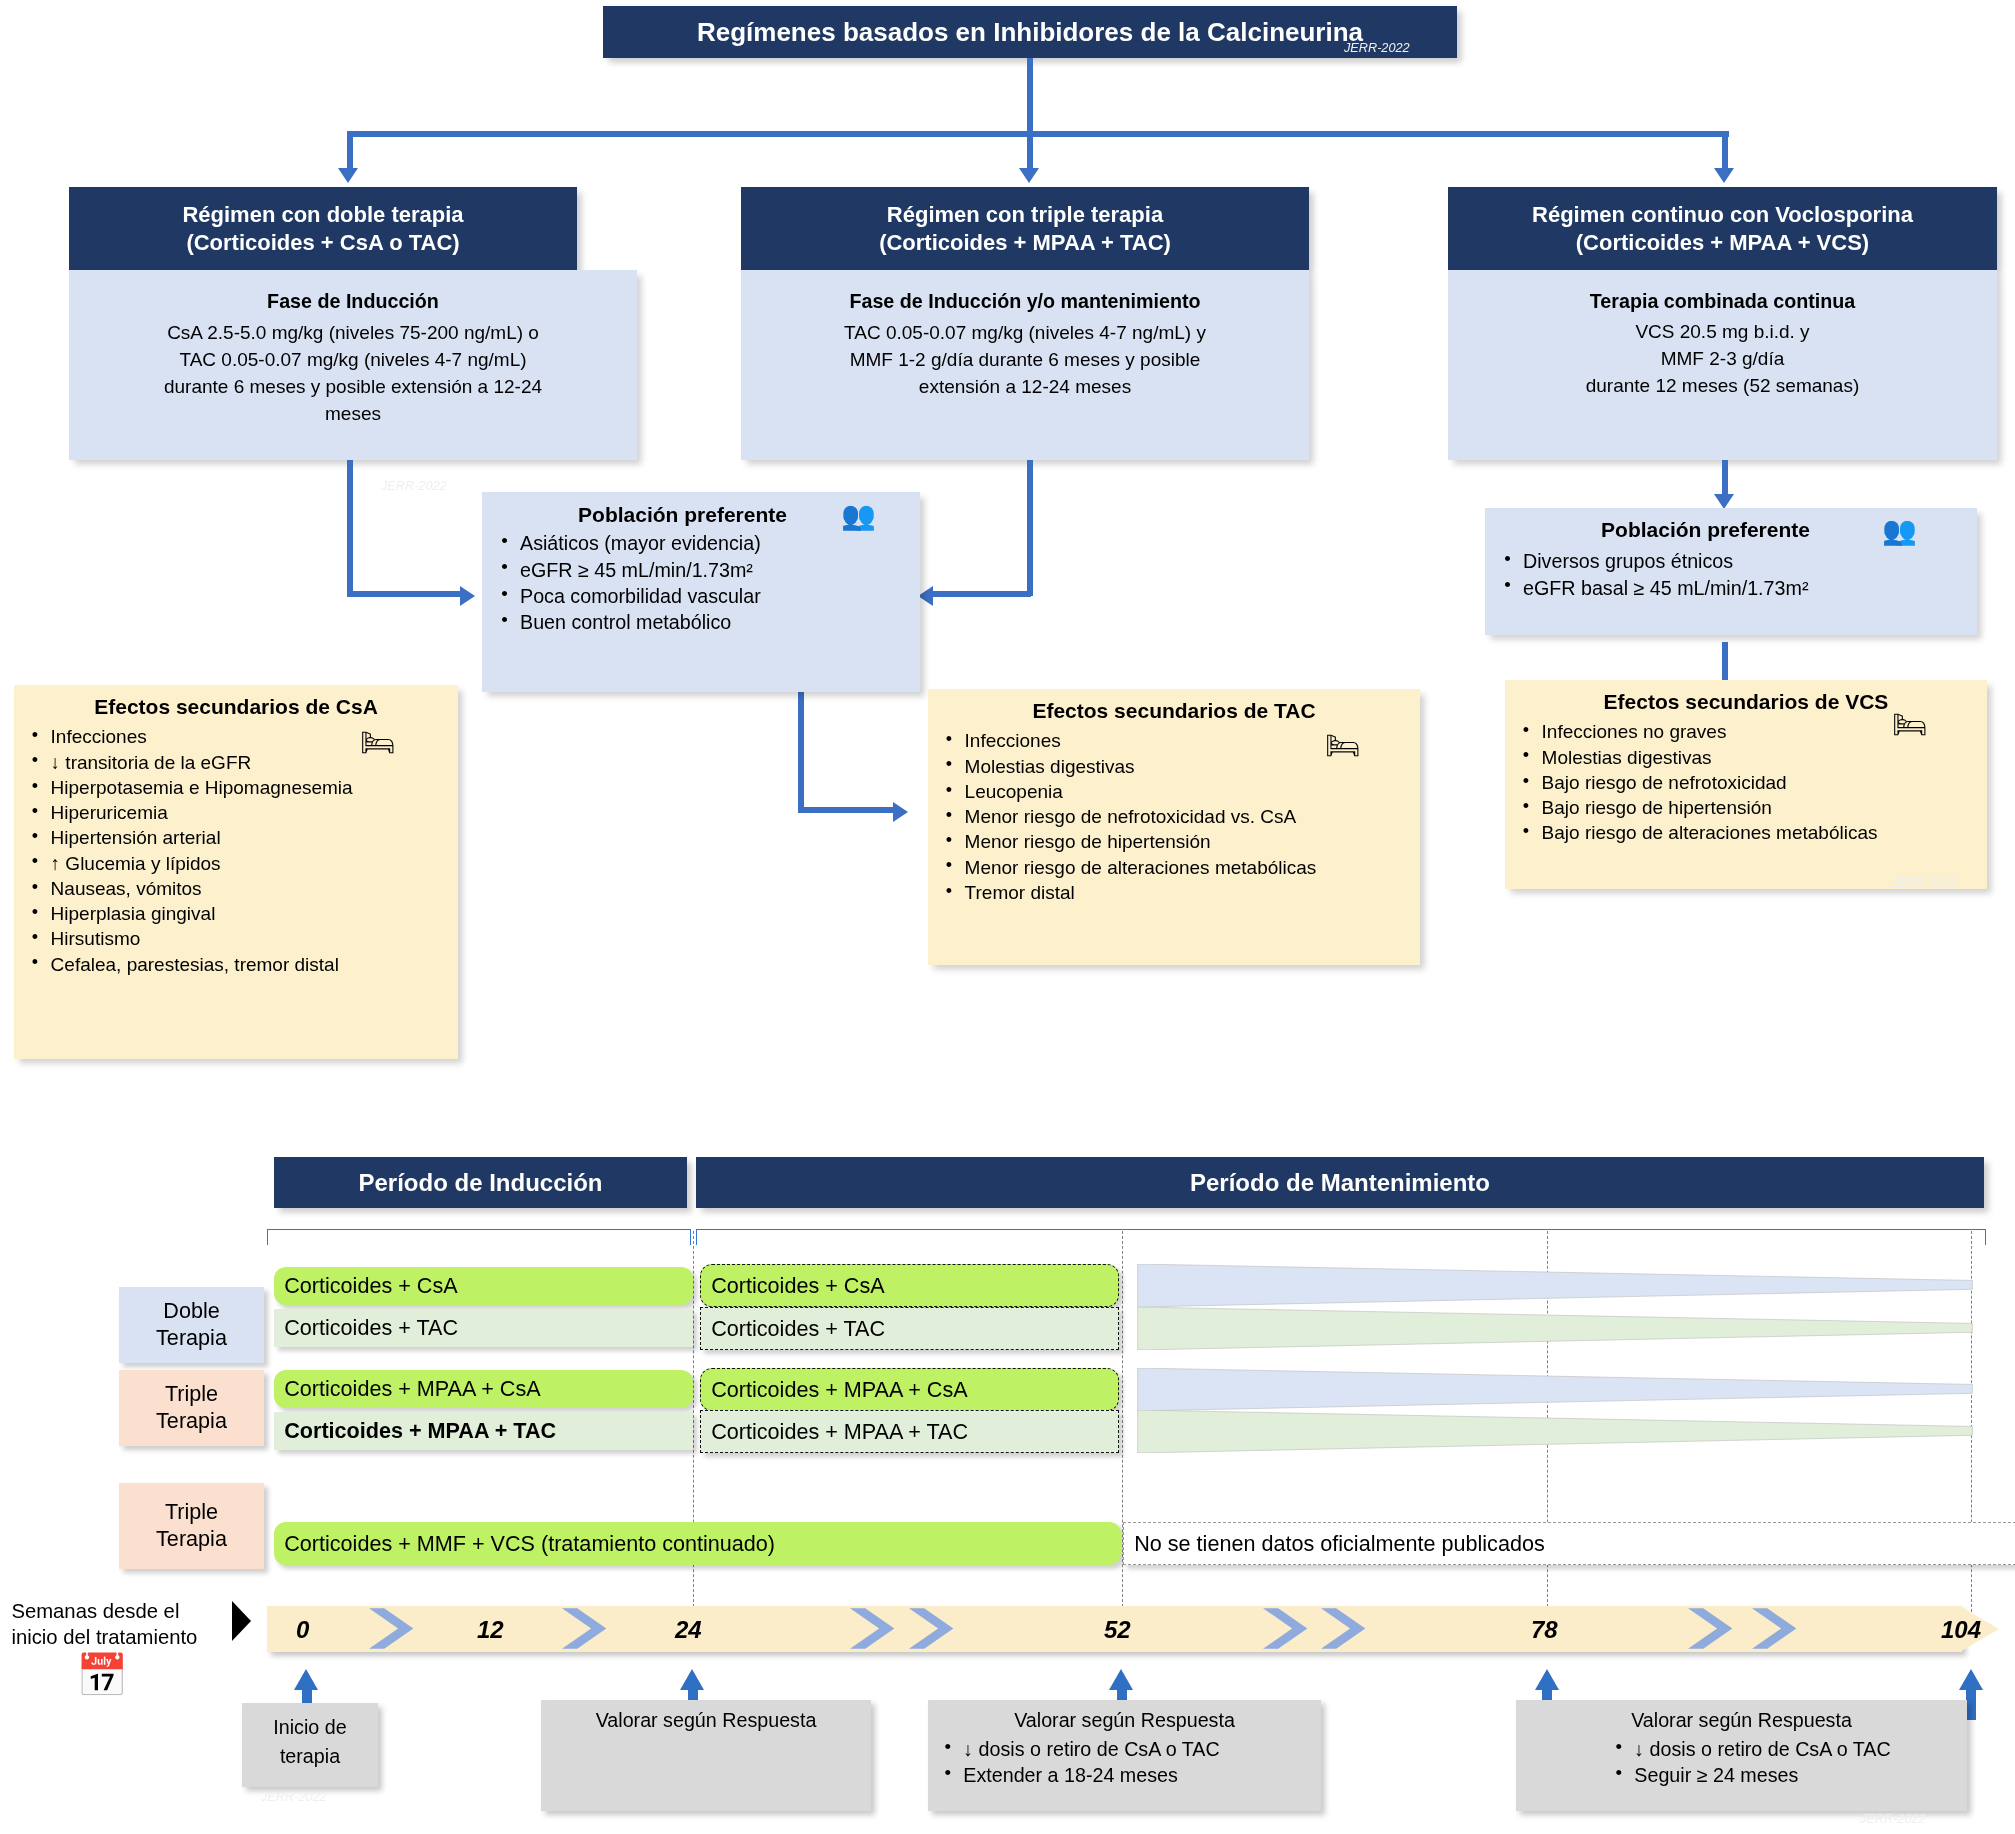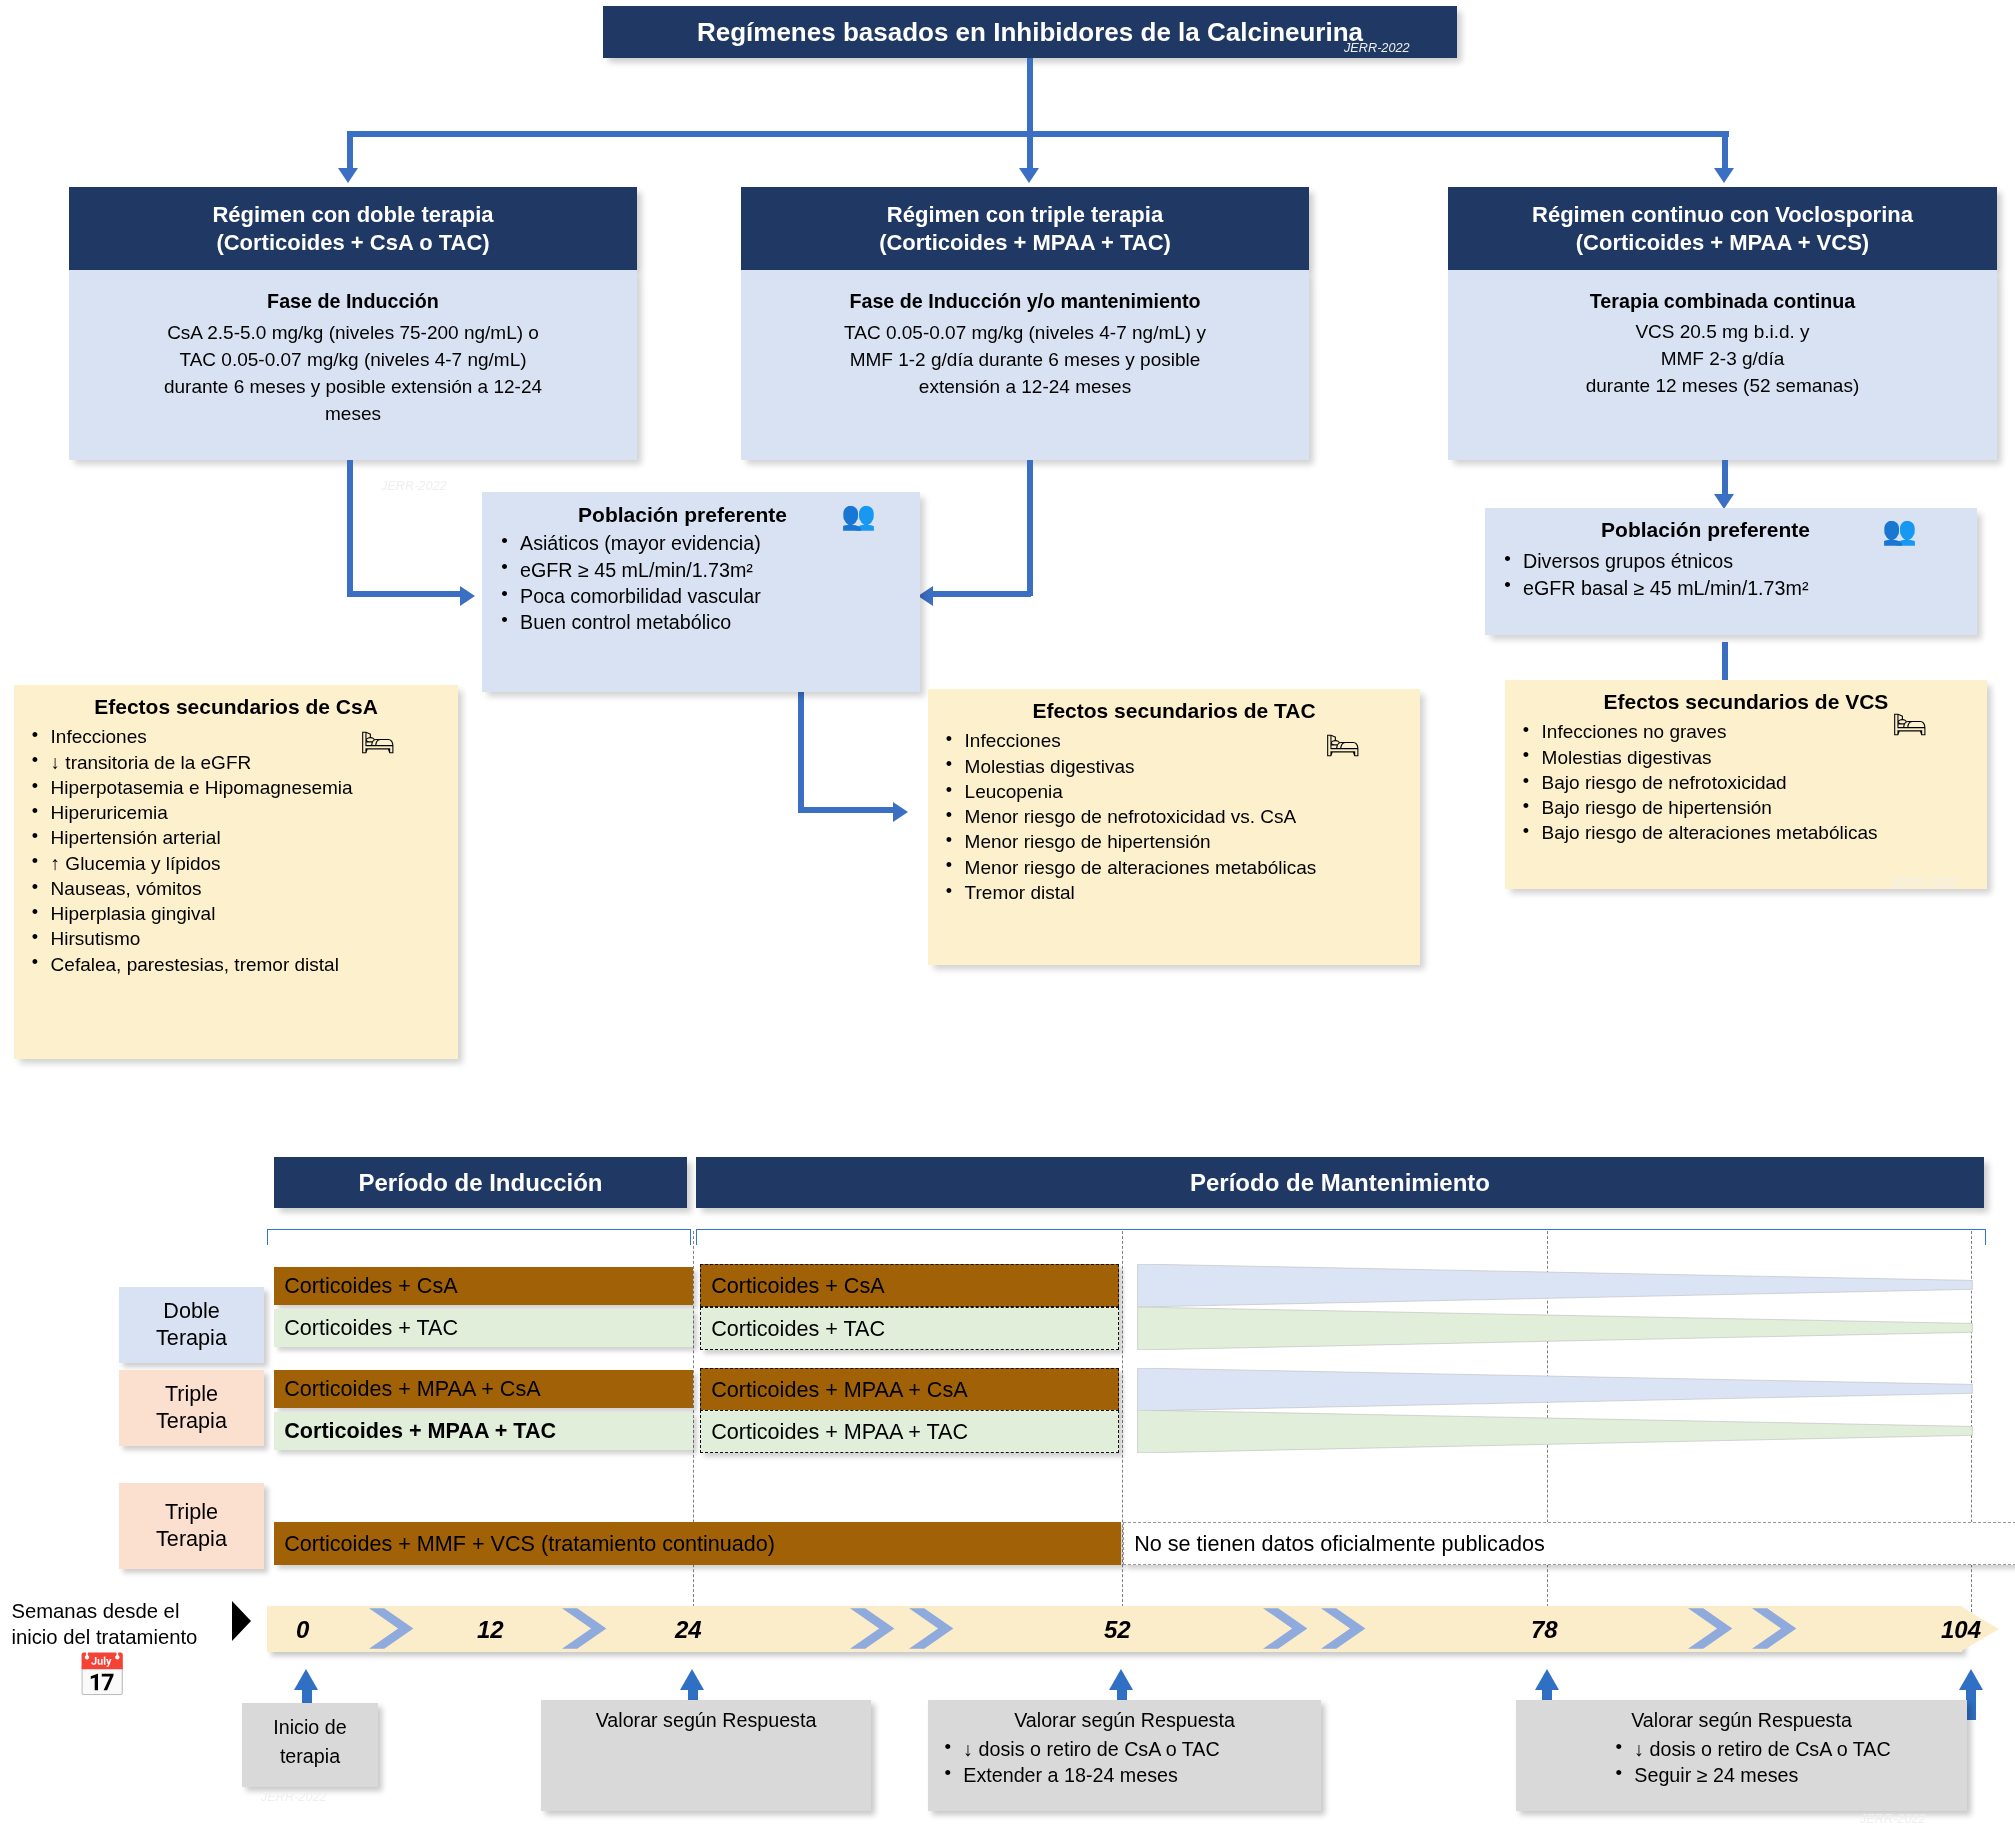--- a/index.html
+++ b/index.html
@@ -30,21 +30,21 @@
              border-bottom:10.8px solid transparent;border-right:15.2px solid #3b6fc4;}
   .arrowright{position:absolute;width:0;height:0;border-top:10.8px solid transparent;
              border-bottom:10.8px solid transparent;border-left:15.2px solid #3b6fc4;}
 
   
   .rowlbl{display:flex;align-items:center;justify-content:center;text-align:center;
           box-shadow:3.8px 3.8px 5.1px rgba(0,0,0,.20);line-height:1.25;}
   .lbl-blue{background:#d9e2f3;margin-top:20px;}
   .lbl-peach{background:#fbe0d0;}
   .bar{display:flex;align-items:center;box-shadow:3.8px 3.8px 4.4px rgba(0,0,0,.18);}
-  .bar-blue{background:#a16207;}
+  .bar-blue{background:#bef264;border-radius:12px;}
   .bar-green{background:#e1eed9;}
   .bar span{padding-left:10.2px;}
   .dash-solid{border:1.9px dashed #111;}
   .dash-grey{border:1.9px dashed #9a9a9a;}
   .vdash{position:absolute;border-left:1.9px dashed #808080;}
   .bracket{position:absolute;border:1.9px solid #2e75d4;border-bottom:none;}
 
   .tl{position:absolute;background:#fcedca;box-shadow:3.8px 4.4px 5.1px rgba(0,0,0,.22);}
   .tl-num{position:absolute;font-style:italic;font-weight:700;font-size:24px;color:#000;}
   .upar{position:absolute;width:0;height:0;border-left:12.7px solid transparent;
@@ -65,21 +65,21 @@
 
   <div class="ln vline abs" style="left:1027px;top:58px;height:73px;"></div>
   <div class="ln hline abs" style="left:347px;top:131px;width:1382px;"></div>
   <div class="ln vline abs" style="left:347px;top:131px;height:41px;"></div>
   <div class="ln vline abs" style="left:1027px;top:131px;height:41px;"></div>
   <div class="ln vline abs" style="left:1722px;top:131px;height:41px;"></div>
   <div class="arrowdown" style="left:338px;top:168px;"></div>
   <div class="arrowdown" style="left:1019px;top:168px;"></div>
   <div class="arrowdown" style="left:1714px;top:168px;"></div>
 
-  <div class="abs navy" style="left:69px;top:187px;width:568px;height:83px;flex-direction:column;font-size:22px;line-height:1.25;">
+  <div class="abs navy" style="left:69px;top:187px;width:508px;height:83px;flex-direction:column;font-size:22px;line-height:1.25;">
     <span>Régimen con doble terapia</span>
     <span>(Corticoides + CsA o TAC)</span>
   </div>
   <div class="abs lightblue" style="left:69px;top:270px;width:568px;height:190px;padding:18px 14px 0;font-size:19px;line-height:1.42;">
     <div class="ctr ttl" style="font-size:19.7px;margin-bottom:3.8px;">Fase de Inducción</div>
     <div class="ctr">CsA 2.5-5.0 mg/kg (niveles 75-200 ng/mL) o</div>
     <div class="ctr">TAC 0.05-0.07 mg/kg (niveles 4-7 ng/mL)</div>
     <div class="ctr">durante 6 meses y posible extensión a 12-24</div>
     <div class="ctr">meses</div>
   </div>

